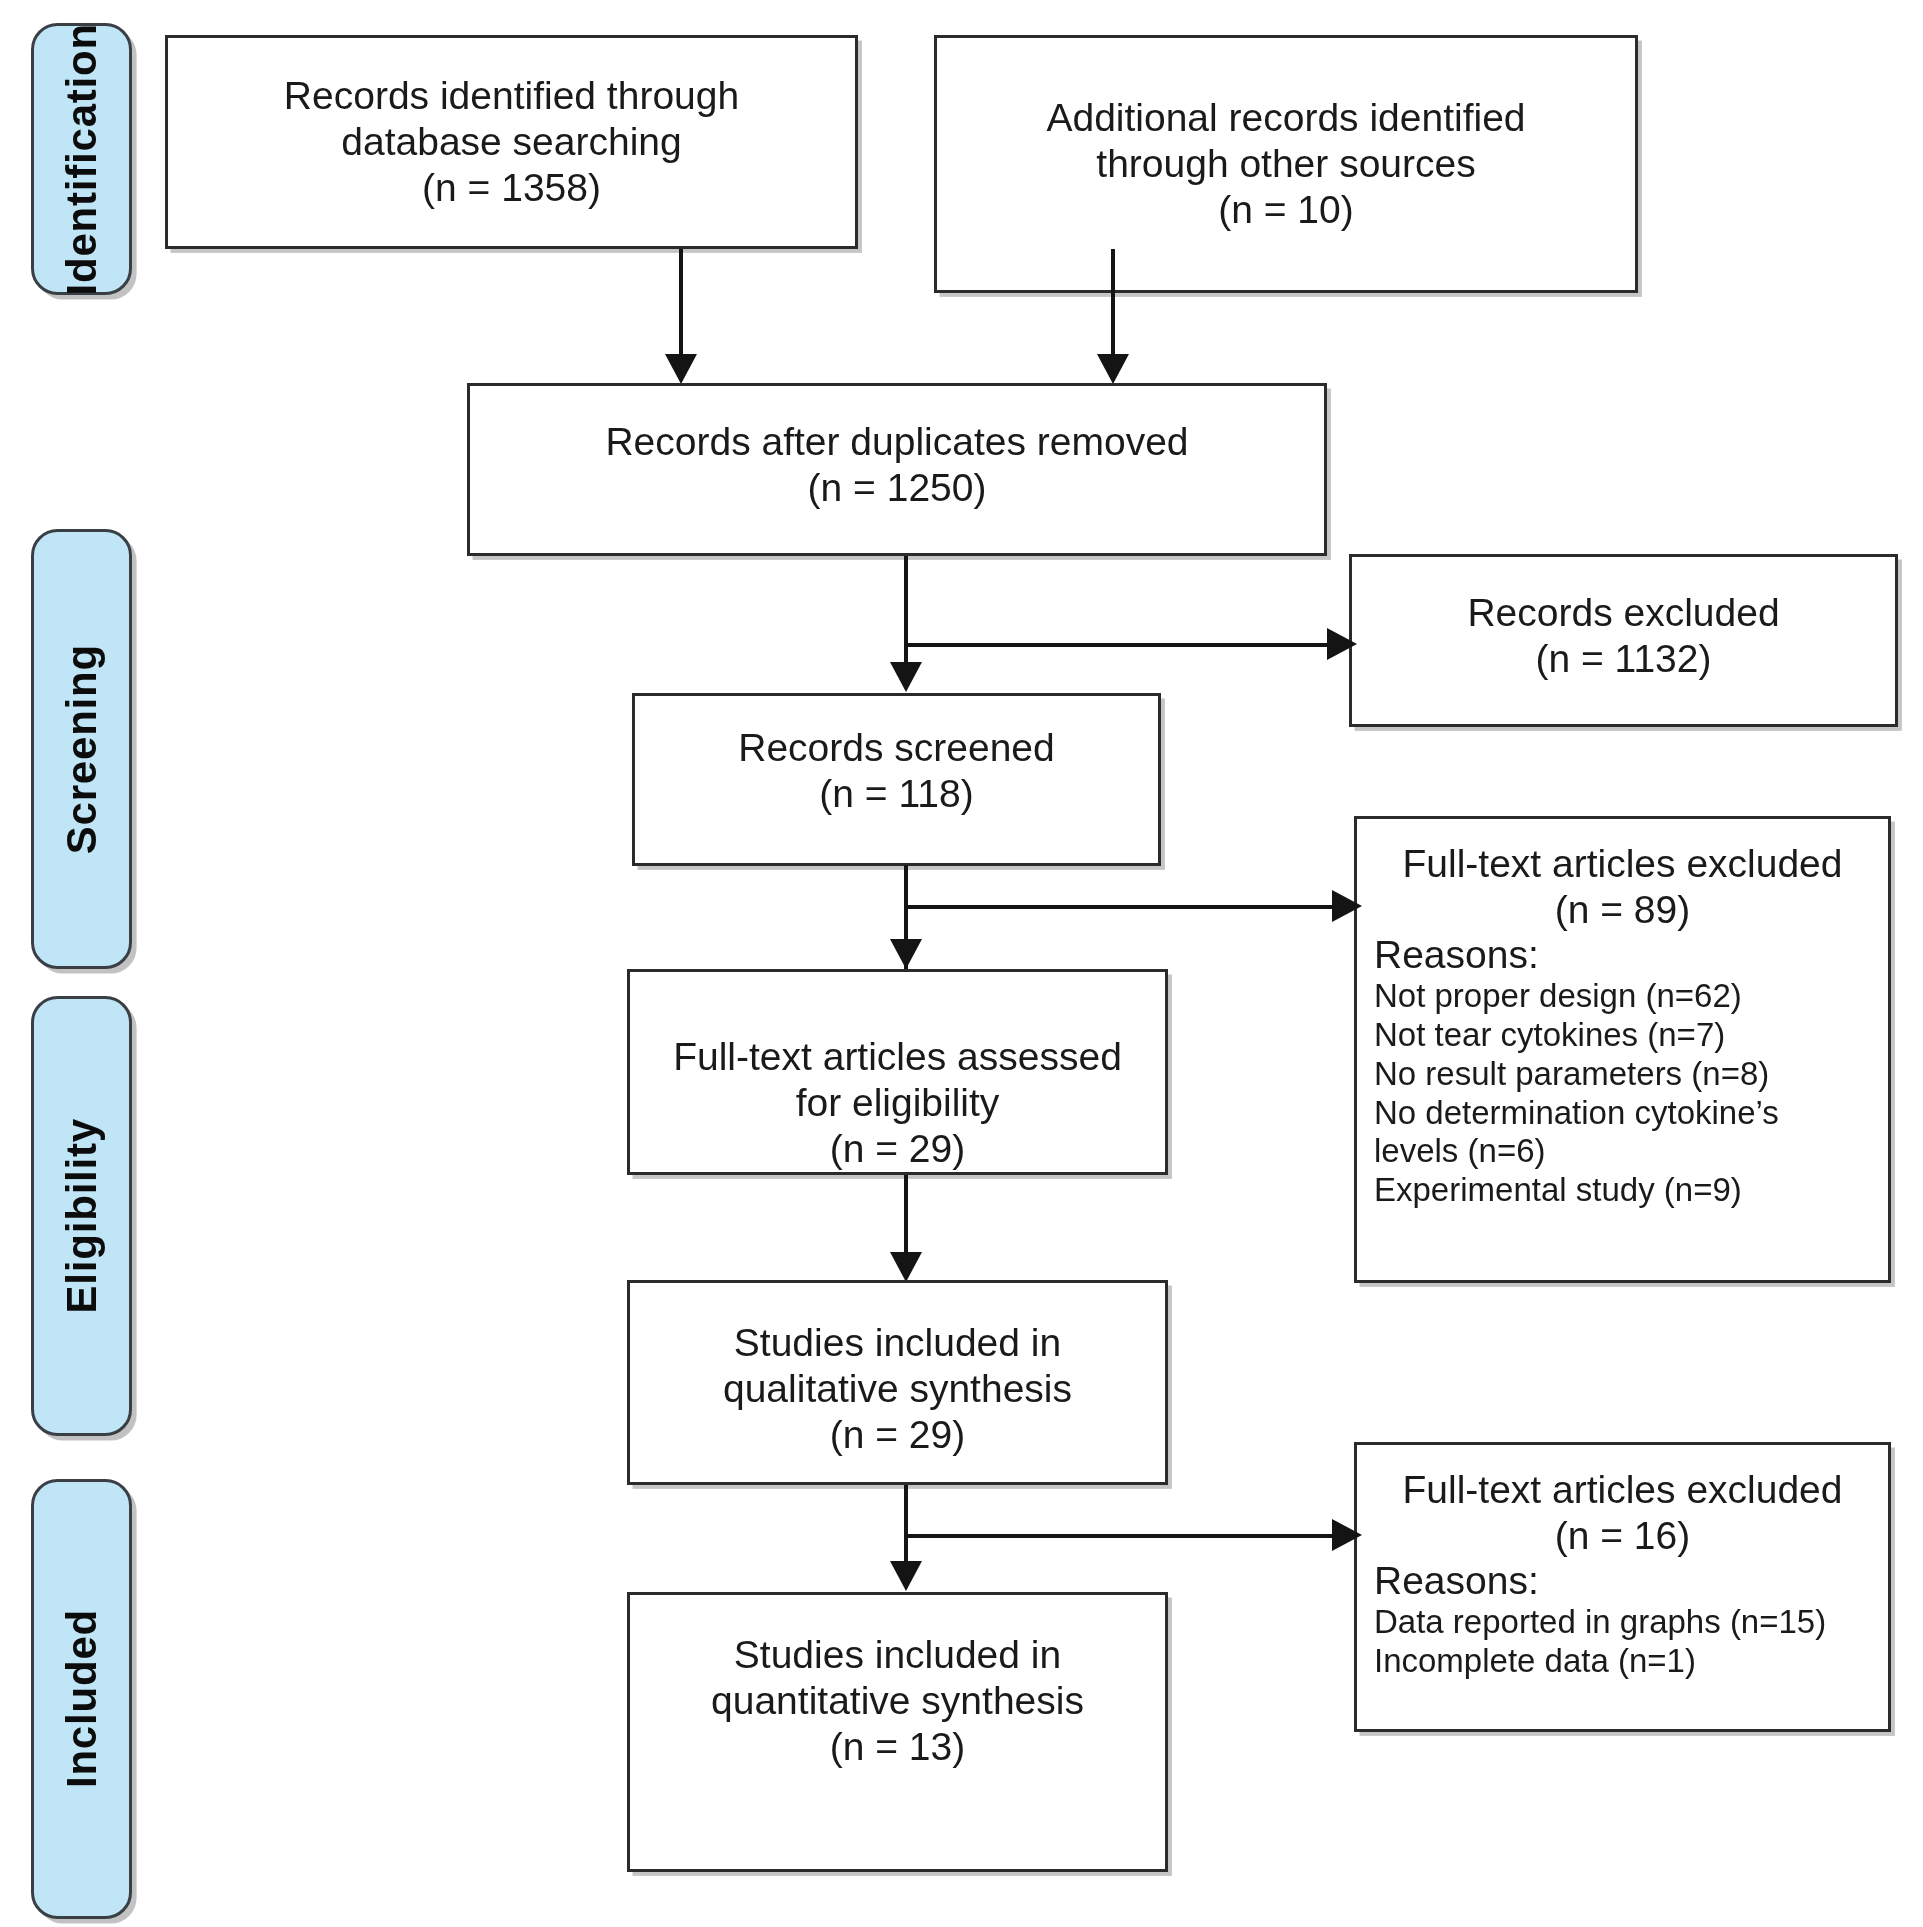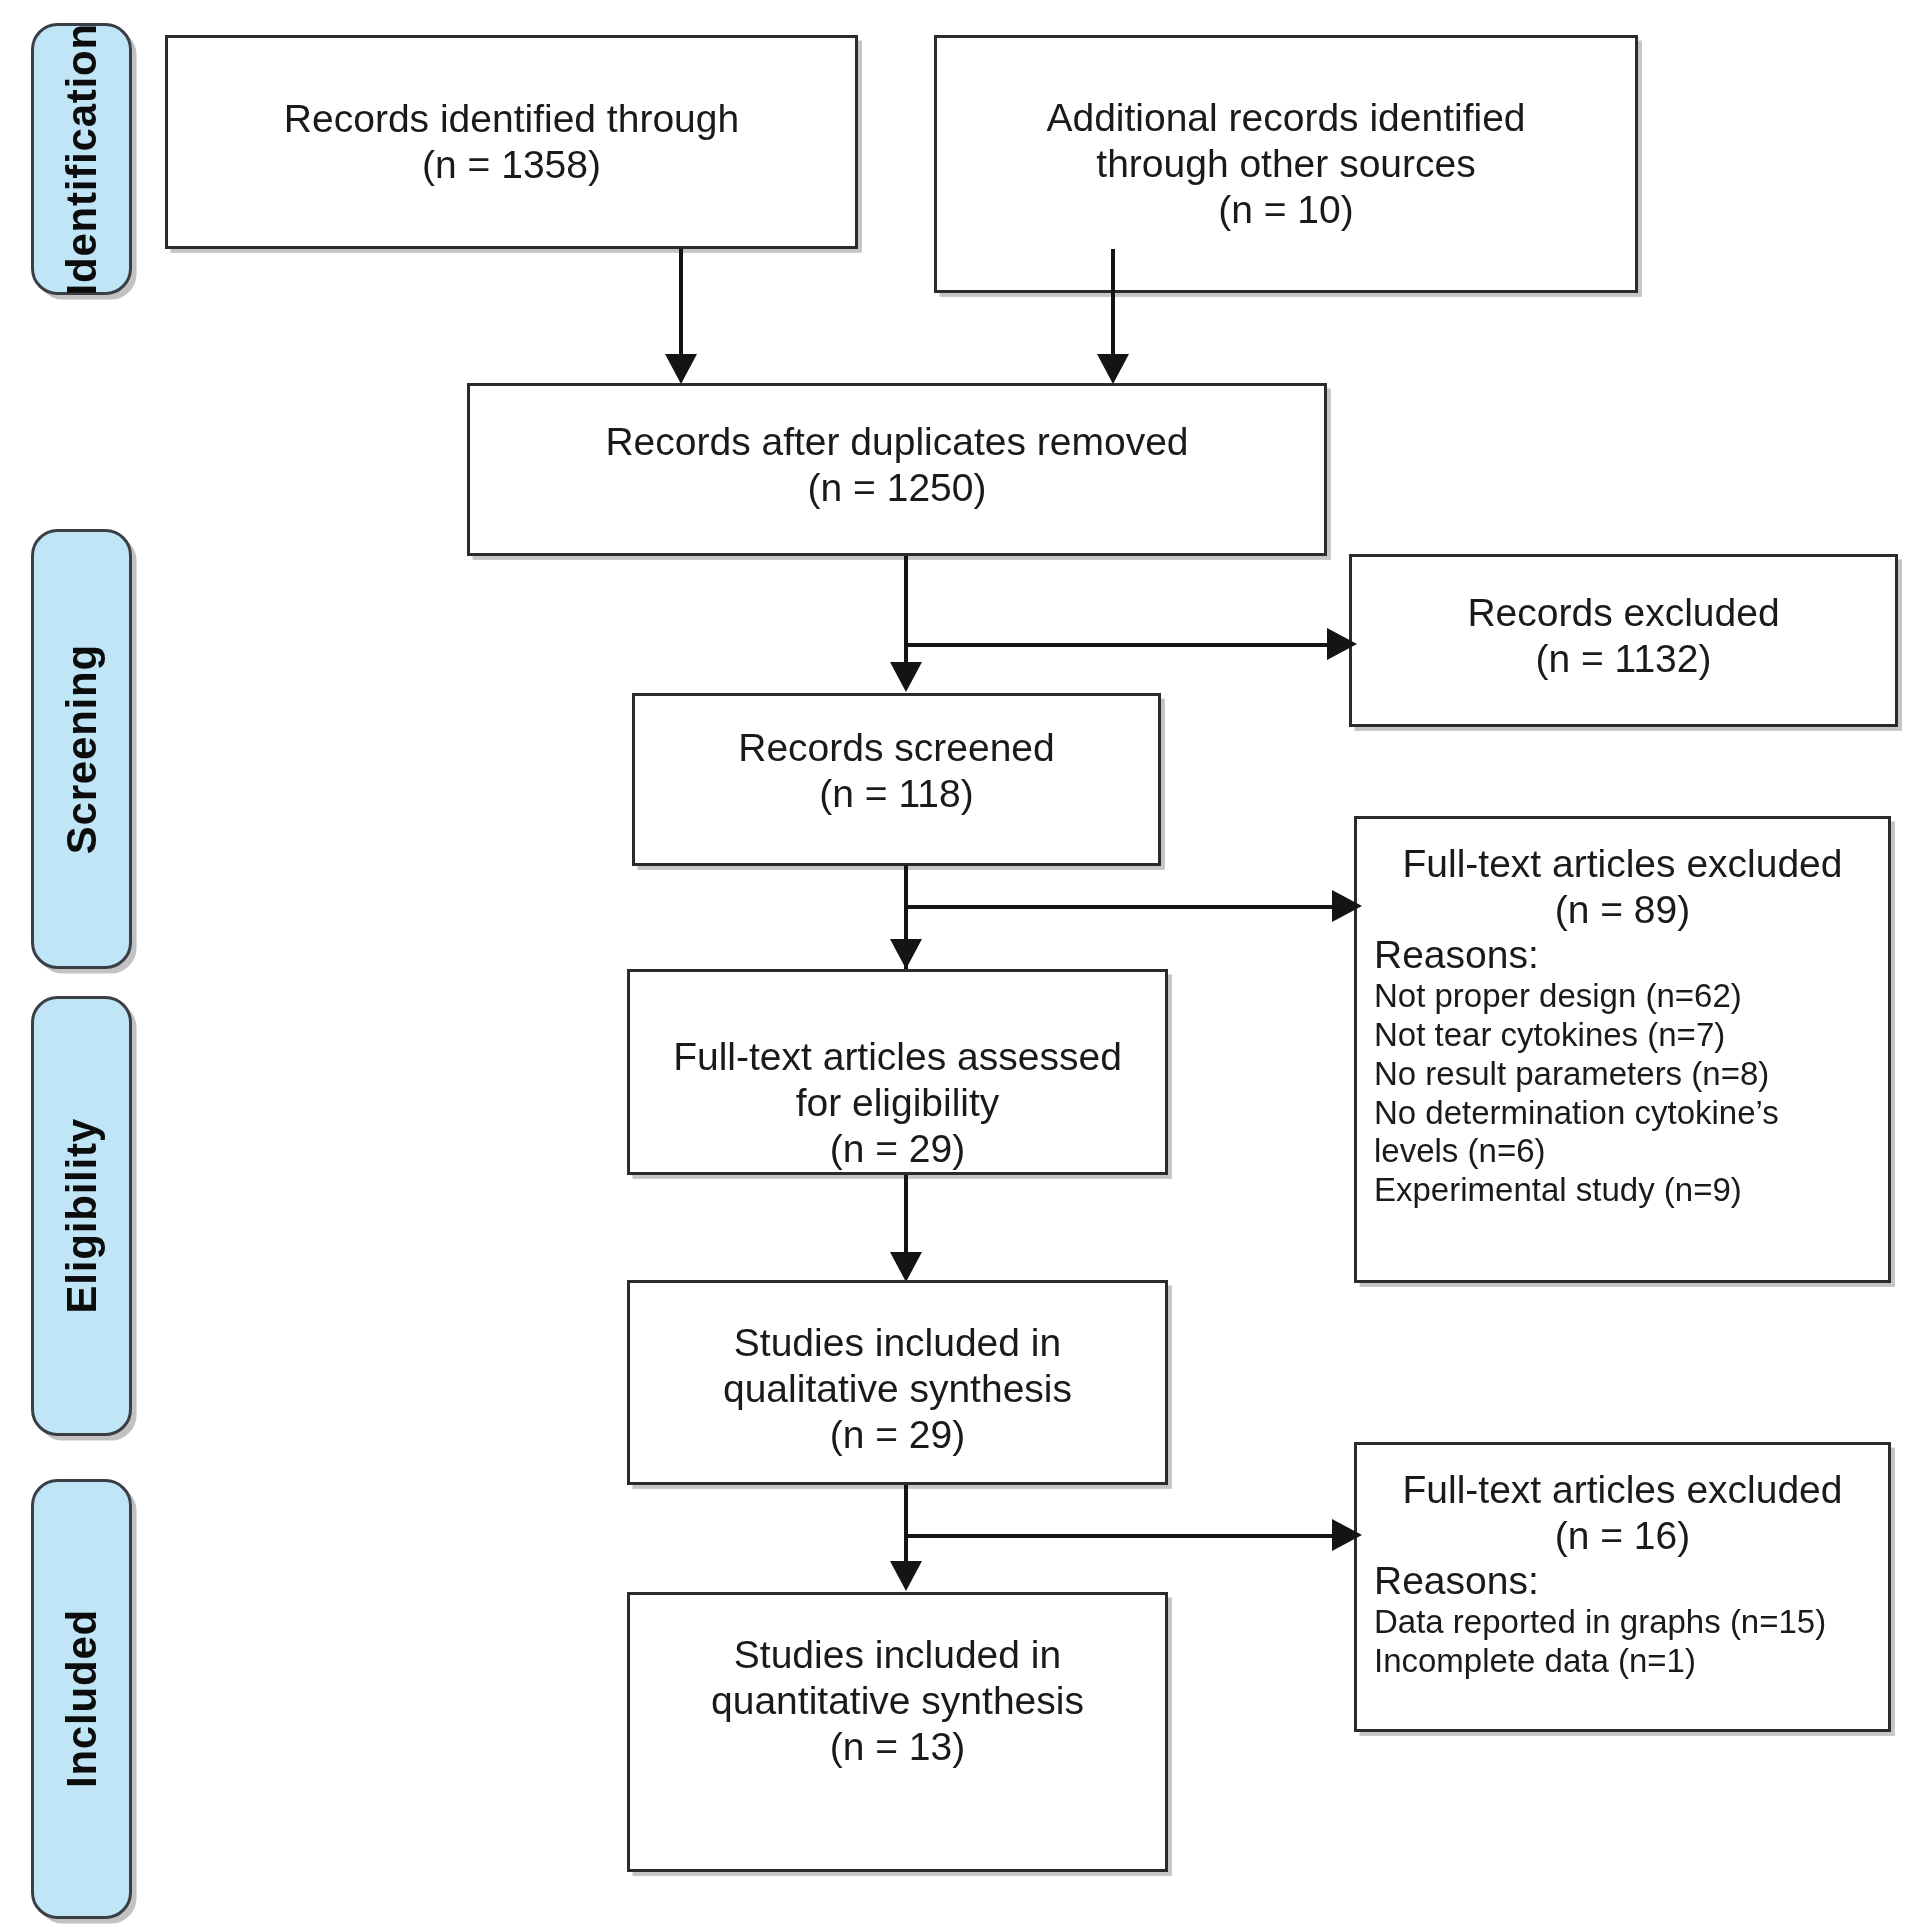--- a/index.html
+++ b/index.html
@@ -132,20 +132,21 @@
     <span class="stage-label">Eligibility</span>
   </div>
 
   <div class="stage-pill" style="left:31px; top:1479px; width:101px; height:440px;">
     <span class="stage-label">Included</span>
   </div>
 
   <div class="fbox" style="left:165px; top:35px; width:693px; height:214px;">
     <div class="fbox-inner centered">
       <div class="line">Records identified through</div>
+      <div class="line">database searching</div>
       <div class="line">(n = 1358)</div>
     </div>
   </div>
 
   <div class="fbox" style="left:934px; top:35px; width:704px; height:258px;">
     <div class="fbox-inner centered">
       <div class="line">Additional records identified</div>
       <div class="line">through other sources</div>
       <div class="line">(n = 10)</div>
     </div>

